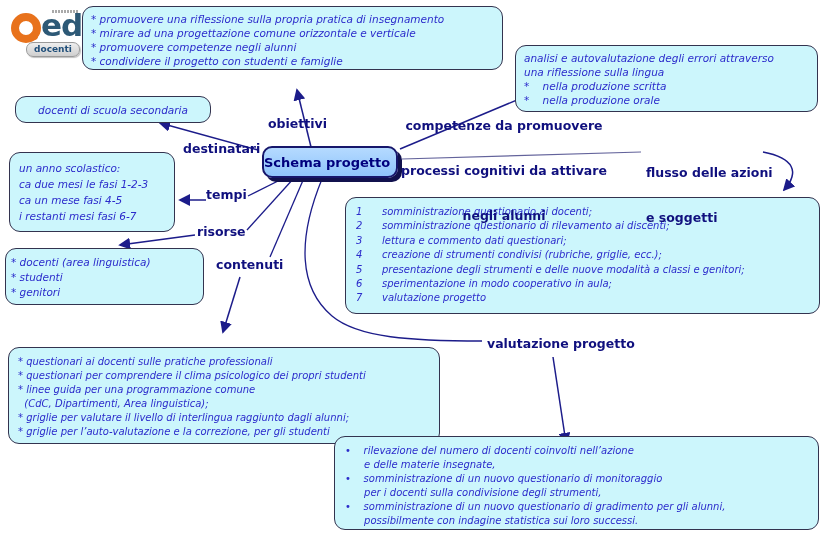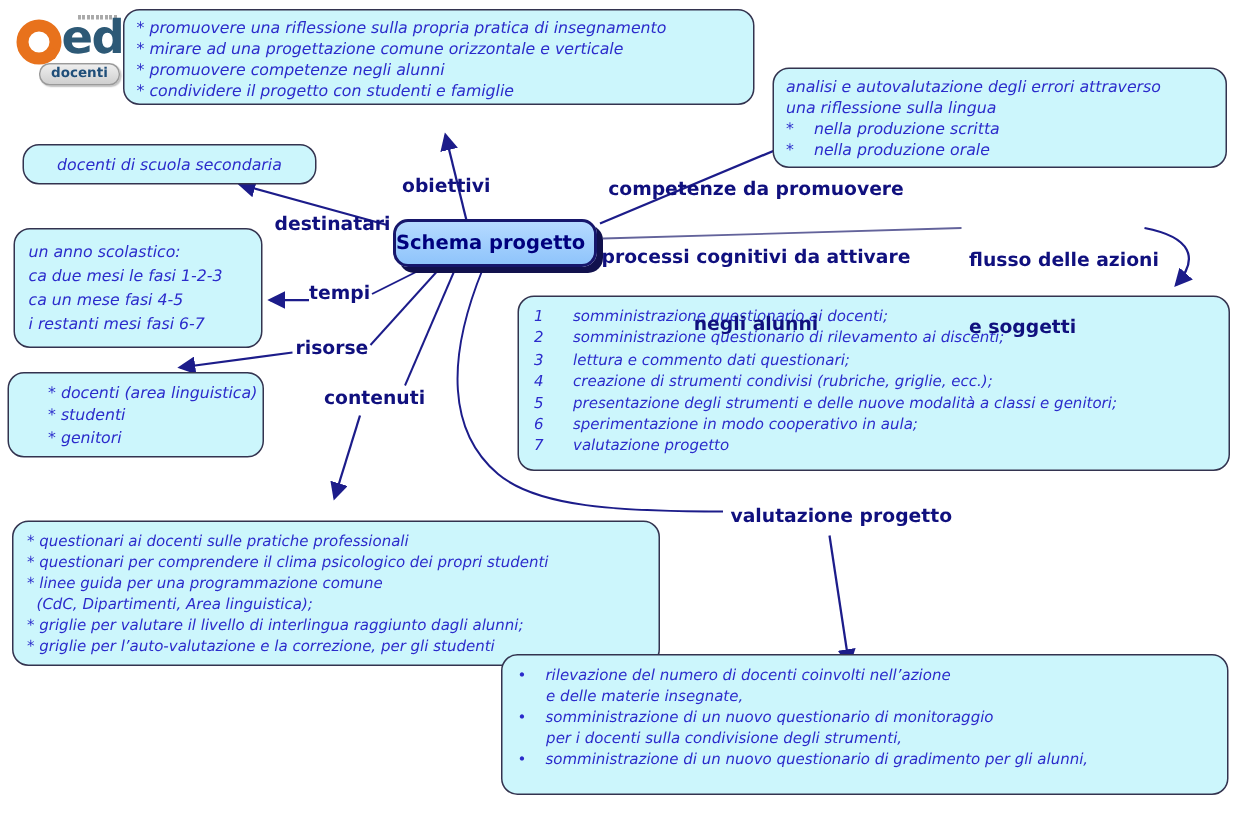--- a/index.html
+++ b/index.html
@@ -124,21 +124,21 @@
     </div>
   </div>
 
   <div class="infobox" style="left:9px;top:152px;width:166px;height:80px;padding:7px 9px;">
     <div class="ln" style="line-height:16px;">un anno scolastico:</div>
     <div class="ln" style="line-height:16px;">ca due mesi le fasi 1-2-3</div>
     <div class="ln" style="line-height:16px;">ca un mese fasi 4-5</div>
     <div class="ln" style="line-height:16px;">i restanti mesi fasi 6-7</div>
   </div>
 
-  <div class="infobox" style="left:5px;top:248px;width:171px;height:57px;padding:6px 26px;">
+  <div class="infobox" style="left:5px;top:248px;width:199px;height:57px;padding:6px 5px;">
     <div class="ln" style="line-height:15px;">* docenti (area linguistica)</div>
     <div class="ln" style="line-height:15px;">* studenti</div>
     <div class="ln" style="line-height:15px;">* genitori</div>
   </div>
 
   <div class="infobox" style="left:345px;top:197px;width:475px;height:117px;padding:7px 10px;font-size:10px;">
     <div class="step"><span class="n">1</span><span>somministrazione questionario ai docenti;</span></div>
     <div class="step"><span class="n">2</span><span>somministrazione questionario di rilevamento ai discenti;</span></div>
     <div class="step"><span class="n">3</span><span>lettura e commento dati questionari;</span></div>
     <div class="step"><span class="n">4</span><span>creazione di strumenti condivisi (rubriche, griglie, ecc.);</span></div>
@@ -155,20 +155,21 @@
     <div class="ln">* griglie per valutare il livello di interlingua raggiunto dagli alunni;</div>
     <div class="ln">* griglie per l’auto-valutazione e la correzione, per gli studenti</div>
   </div>
 
   <div class="infobox" style="left:334px;top:436px;width:485px;height:94px;padding:7px 10px;font-size:10px;">
     <div class="ln">•    rilevazione del numero di docenti coinvolti nell’azione</div>
     <div class="ln">      e delle materie insegnate,</div>
     <div class="ln">•    somministrazione di un nuovo questionario di monitoraggio</div>
     <div class="ln">      per i docenti sulla condivisione degli strumenti,</div>
     <div class="ln">•    somministrazione di un nuovo questionario di gradimento per gli alunni,</div>
+    <div class="ln">      possibilmente con indagine statistica sui loro successi.</div>
   </div>
 
   <div class="center-node">
     <span>Schema progetto</span>
   </div>
 
   <div class="maplabel" style="left:268px;top:116px;">obiettivi</div>
   <div class="maplabel" style="left:183px;top:141px;">destinatari</div>
   <div class="maplabel" style="left:206px;top:187px;">tempi</div>
   <div class="maplabel" style="left:197px;top:224px;">risorse</div>

